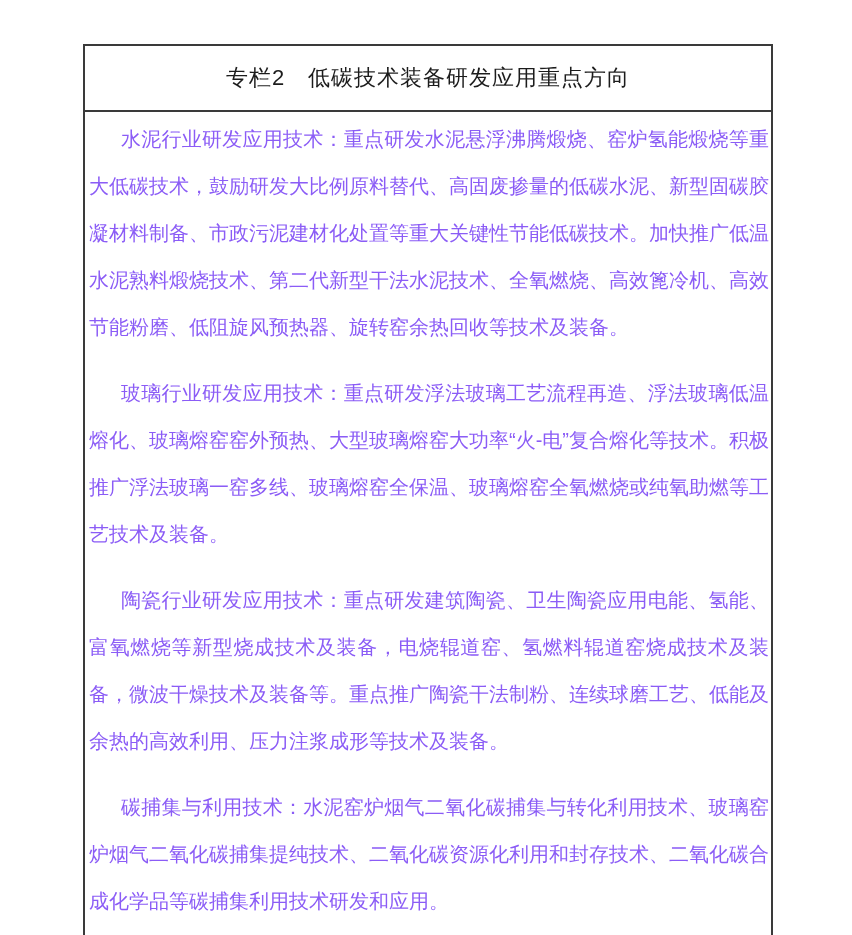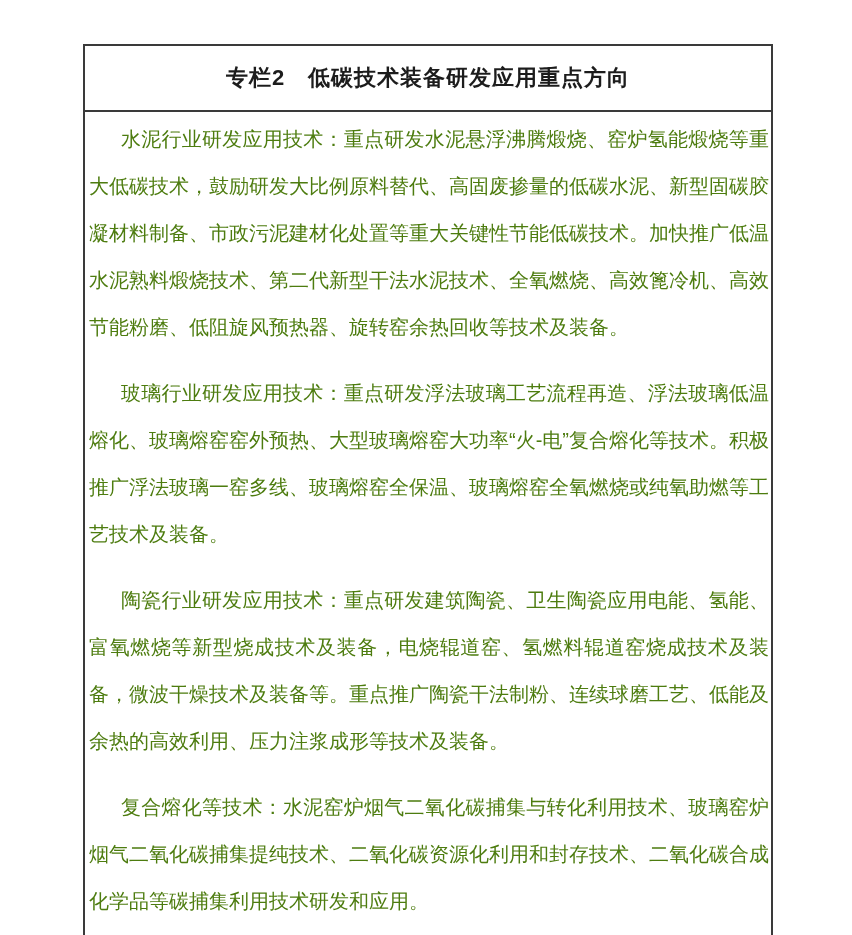--- a/index.html
+++ b/index.html
@@ -31,47 +31,47 @@
   .box-header {
     height: 66px;
     box-sizing: border-box;
     border-bottom: 2px solid #3a3a3a;
     display: flex;
     align-items: center;
     justify-content: center;
   }
   .box-title {
     font-size: 22px;
-    font-weight: bold;
+    font-weight: normal;
     color: #1c1c1c;
     letter-spacing: 1px;
     white-space: pre;
   }
   .box-body {
     padding: 4px 2px 0 4px;
   }
   .box-body p {
     margin: 0 0 19px 0;
     font-size: 20px;
     line-height: 47px;
-    color: #4d7c0f;
+    color: #8b5cf6;
     text-align: justify;
     text-justify: inter-ideograph;
     text-indent: 32px;
     word-break: break-all;
   }
 </style>
 </head>
 <body>
 
 <div class="canvas">
   <div class="callout-box">
     <div class="box-header">
       <span class="box-title">专栏2　低碳技术装备研发应用重点方向</span>
     </div>
     <div class="box-body">
       <p>水泥行业研发应用技术：重点研发水泥悬浮沸腾煅烧、窑炉氢能煅烧等重大低碳技术，鼓励研发大比例原料替代、高固废掺量的低碳水泥、新型固碳胶凝材料制备、市政污泥建材化处置等重大关键性节能低碳技术。加快推广低温水泥熟料煅烧技术、第二代新型干法水泥技术、全氧燃烧、高效篦冷机、高效节能粉磨、低阻旋风预热器、旋转窑余热回收等技术及装备。</p>
       <p>玻璃行业研发应用技术：重点研发浮法玻璃工艺流程再造、浮法玻璃低温熔化、玻璃熔窑窑外预热、大型玻璃熔窑大功率“火-电”复合熔化等技术。积极推广浮法玻璃一窑多线、玻璃熔窑全保温、玻璃熔窑全氧燃烧或纯氧助燃等工艺技术及装备。</p>
       <p>陶瓷行业研发应用技术：重点研发建筑陶瓷、卫生陶瓷应用电能、氢能、富氧燃烧等新型烧成技术及装备，电烧辊道窑、氢燃料辊道窑烧成技术及装备，微波干燥技术及装备等。重点推广陶瓷干法制粉、连续球磨工艺、低能及余热的高效利用、压力注浆成形等技术及装备。</p>
-      <p>复合熔化等技术：水泥窑炉烟气二氧化碳捕集与转化利用技术、玻璃窑炉烟气二氧化碳捕集提纯技术、二氧化碳资源化利用和封存技术、二氧化碳合成化学品等碳捕集利用技术研发和应用。</p>
+      <p>碳捕集与利用技术：水泥窑炉烟气二氧化碳捕集与转化利用技术、玻璃窑炉烟气二氧化碳捕集提纯技术、二氧化碳资源化利用和封存技术、二氧化碳合成化学品等碳捕集利用技术研发和应用。</p>
     </div>
   </div>
 </div>
 
 </body></html>

